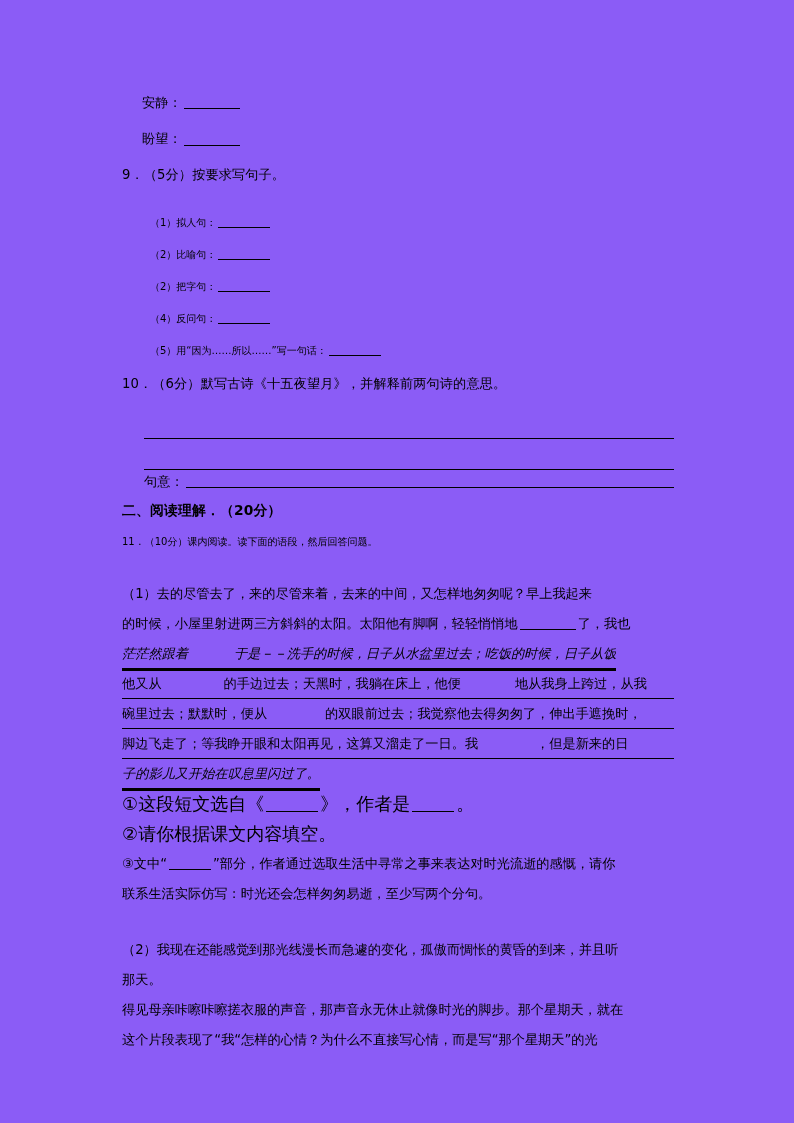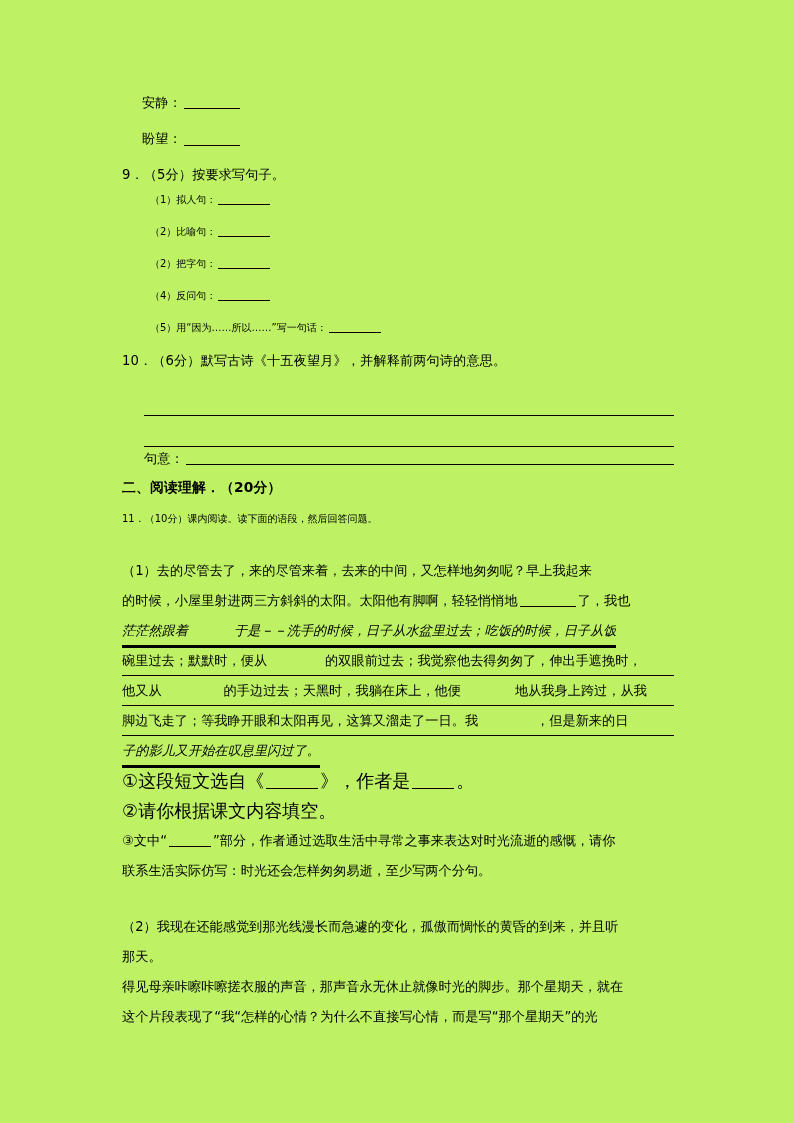--- a/index.html
+++ b/index.html
@@ -8,38 +8,38 @@
     background: #ffffff;
   }
   body {
     font-family: "DejaVu Sans", "Liberation Sans", sans-serif;
     color: #000000;
   }
   .page {
     position: relative;
     width: 794px;
     height: 1123px;
-    background: #bef264;
+    background: #8b5cf6;
     overflow: hidden;
     box-sizing: border-box;
     padding: 95px 120px 0 122px;
   }
   .doc {
     width: 552px;
     font-size: 13.2px;
     line-height: 1;
   }
   .vocab-row {
     padding-left: 20px;
     margin-bottom: 22px;
     font-size: 13.2px;
   }
   .q-head {
     margin-top: 0;
-    margin-bottom: 13px;
+    margin-bottom: 36px;
     font-size: 13.2px;
     letter-spacing: 0.1px;
   }
   .sub-item {
     padding-left: 28px;
     margin-bottom: 21px;
     font-size: 10px;
   }
 
   
@@ -195,23 +195,23 @@
       <span>11．</span><span>（10分）</span><span>课内阅读。读下面的语段，然后回答问题。</span>
     </div>
 
     <div class="para">
       <span class="plain-line">（1）去的尽管去了，来的尽管来着，去来的中间，又怎样地匆匆呢？早上我起来</span>
 
       <span class="plain-line"><span>的时候，小屋里射进两三方斜斜的太阳。太阳他有脚啊，轻轻悄悄地</span><span class="blank blank-l"></span><span>了，我也</span></span>
 
       <span class="plain-line"><span class="u-line partial"><span>茫茫然跟着</span><span class="gap-inline gap-1"></span><span>于是－－洗手的时候，日子从水盆里过去；吃饭的时候，日子从饭</span></span></span>
 
+      <span class="u-line"><span>他又从</span><span class="gap-inline gap-4"></span><span>的手边过去；天黑时，我躺在床上，他便</span><span class="gap-inline gap-2"></span><span>地从我身上跨过，从我</span></span>
+
       <span class="u-line"><span>碗里过去；默默时，便从</span><span class="gap-inline gap-3"></span><span>的双眼前过去；我觉察他去得匆匆了，伸出手遮挽时，</span></span>
-
-      <span class="u-line"><span>他又从</span><span class="gap-inline gap-4"></span><span>的手边过去；天黑时，我躺在床上，他便</span><span class="gap-inline gap-2"></span><span>地从我身上跨过，从我</span></span>
 
       <span class="u-line"><span>脚边飞走了；等我睁开眼和太阳再见，这算又溜走了一日。我</span><span class="gap-inline gap-3"></span><span>，但是新来的日</span></span>
 
       <span class="plain-line"><span class="u-line partial">子的影儿又开始在叹息里闪过了。</span></span>
     </div>
 
     <div class="sub-q">
       <span>①这段短文选自《</span><span class="blank blank-m"></span><span>》，作者是</span><span class="blank blank-xs"></span><span>。</span>
     </div>
 

